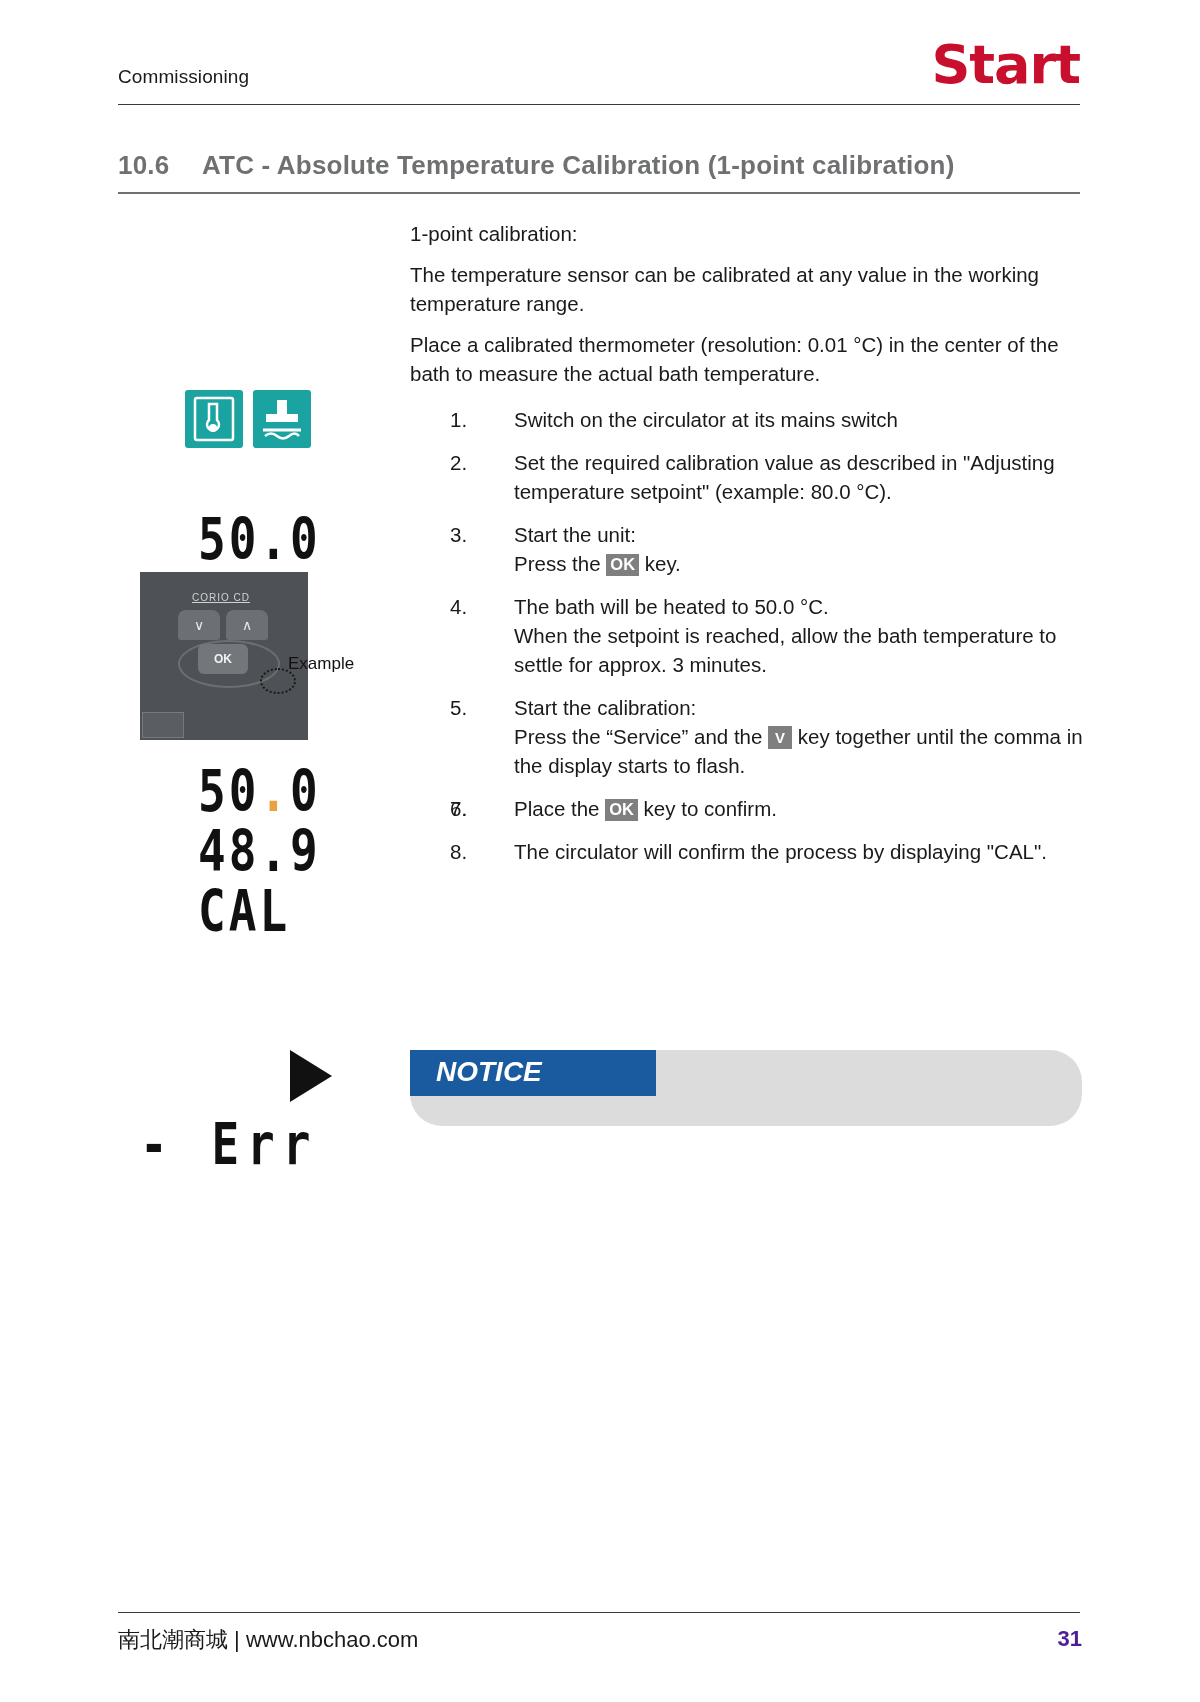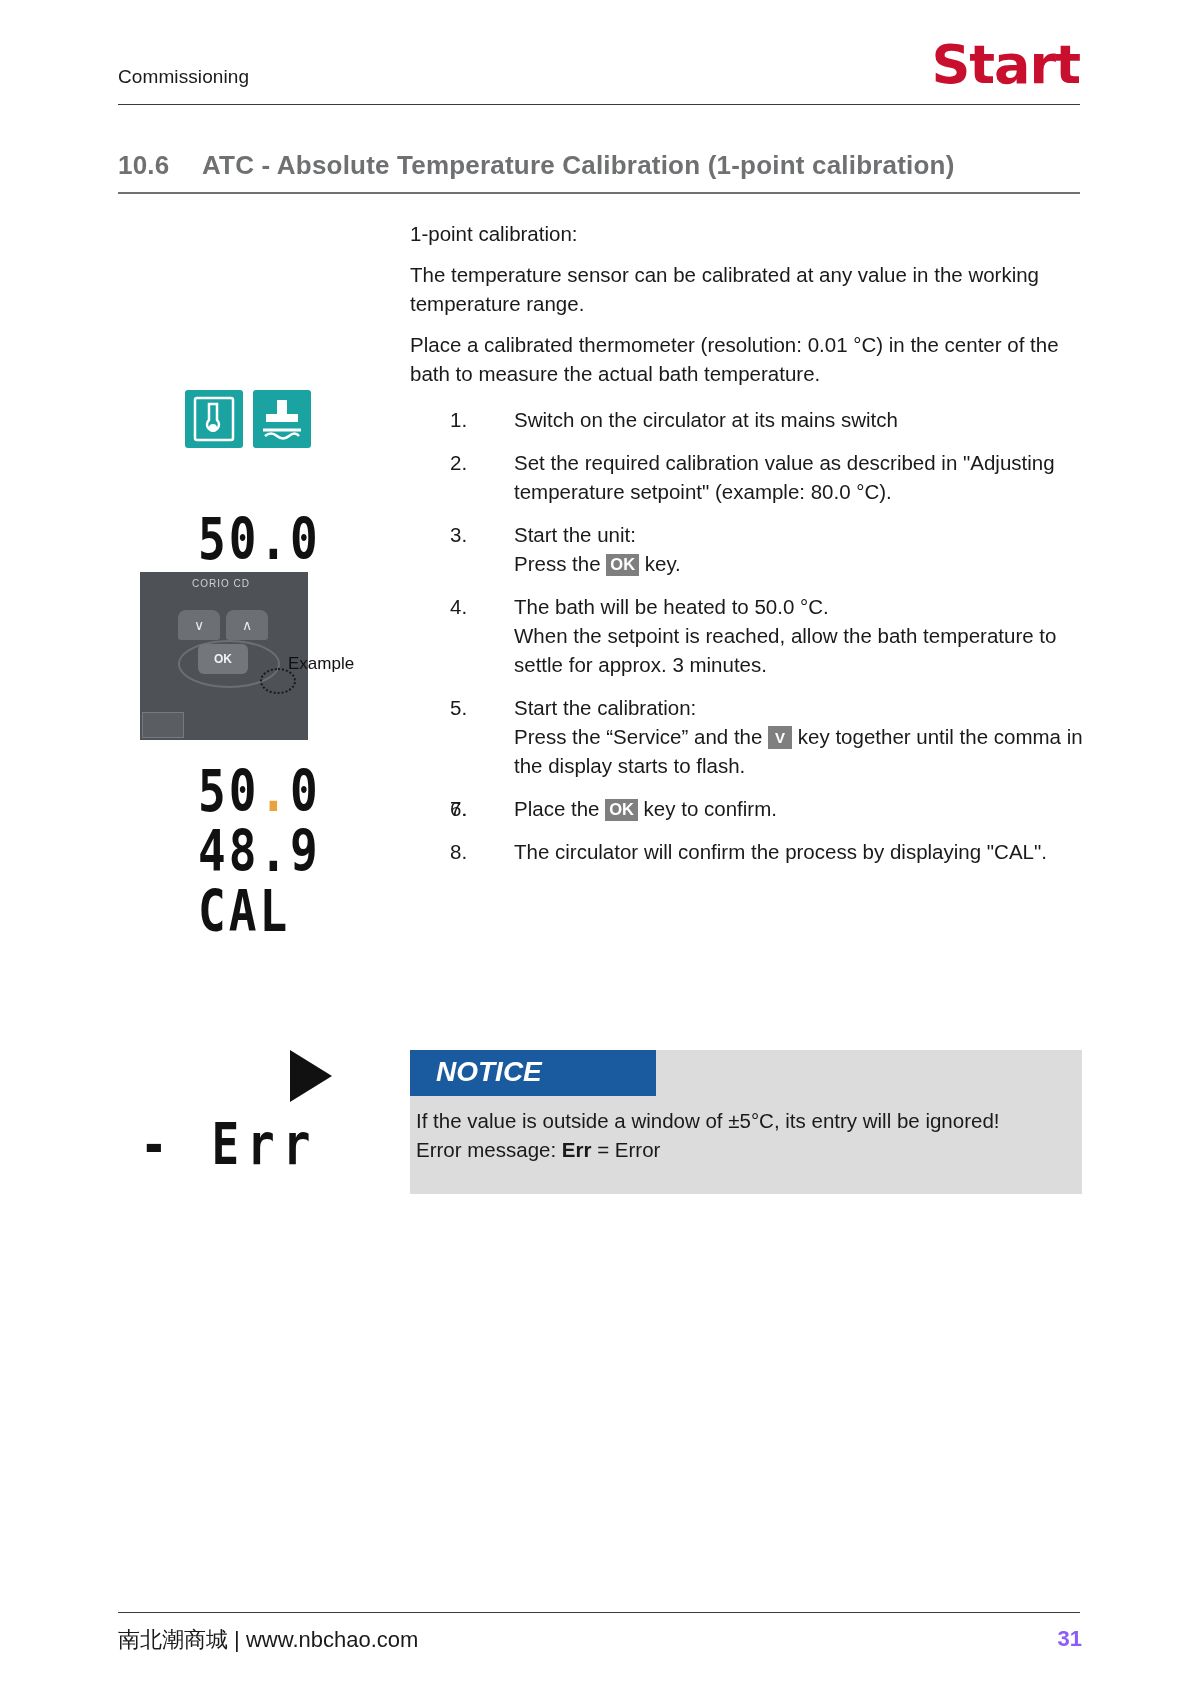--- a/index.html
+++ b/index.html
@@ -163,25 +163,26 @@
   
   .device {
     position: absolute;
     left: 140px; top: 572px;
     width: 168px; height: 168px;
     background: #4e5156;
     overflow: hidden;
   }
   .device .brand {
     position: absolute;
-    left: 52px; top: 6px;
+    left: 52px; top: 20px;
     font-size: 10px;
     color: #cfd2d4;
     letter-spacing: 1px;
     font-family: "Liberation Sans", sans-serif;
+    text-decoration: underline;
   }
   .device .pad {
     position: absolute;
     left: 32px; top: 38px;
     width: 108px; height: 72px;
   }
   .device .arrowbtn {
     position: absolute;
     width: 42px; height: 30px;
     background: #6c7075;
@@ -252,20 +253,21 @@
     border-top: 26px solid transparent;
     border-bottom: 26px solid transparent;
     border-left: 42px solid #111111;
   }
   .notice {
     position: absolute;
     left: 410px; top: 1050px;
     width: 672px;
     background: #dcdcdc;
     padding: 0 0 30px 0;
+    border-radius: 32px;
   }
   .notice-bar {
     width: 246px;
     background: #1a5a9e;
     color: #ffffff;
     font-size: 28px;
     font-style: italic;
     font-weight: bold;
     padding: 6px 0 8px 26px;
     box-sizing: border-box;
@@ -291,21 +293,21 @@
     width: 962px;
     text-align: left;
     font-size: 22px;
     color: #1a1a1a;
   }
   .footer-page {
     position: absolute;
     right: 118px; top: 1626px;
     font-size: 22px;
     font-weight: bold;
-    color: #8b5cf6;
+    color: #4c1d95;
   }
 </style>
 </head>
 <body>
 
 <div class="page">
 
   <div class="header">
     <div class="header-left">Commissioning</div>
     <div class="logo">Start</div>
@@ -405,23 +407,19 @@
     <div class="step">
       <span class="idx">8.</span>
       <span class="body">The circulator will confirm the process by displaying "CAL".</span>
     </div>
 
   </div>
 
   <div class="triangle"></div>
   <div class="notice">
     <div class="notice-bar">NOTICE</div>
-    <div class="notice-body">
-      <div>If the value is outside a window of ±5°C, its entry will be ignored!</div>
-      <div><span>Error message: </span><span class="b">Err</span><span> = Error</span></div>
-    </div>
   </div>
 
   <div class="footer-rule"></div>
   <div class="footer-center">南北潮商城 | www.nbchao.com</div>
   <div class="footer-page">31</div>
 
 </div>
 
 </body></html>

